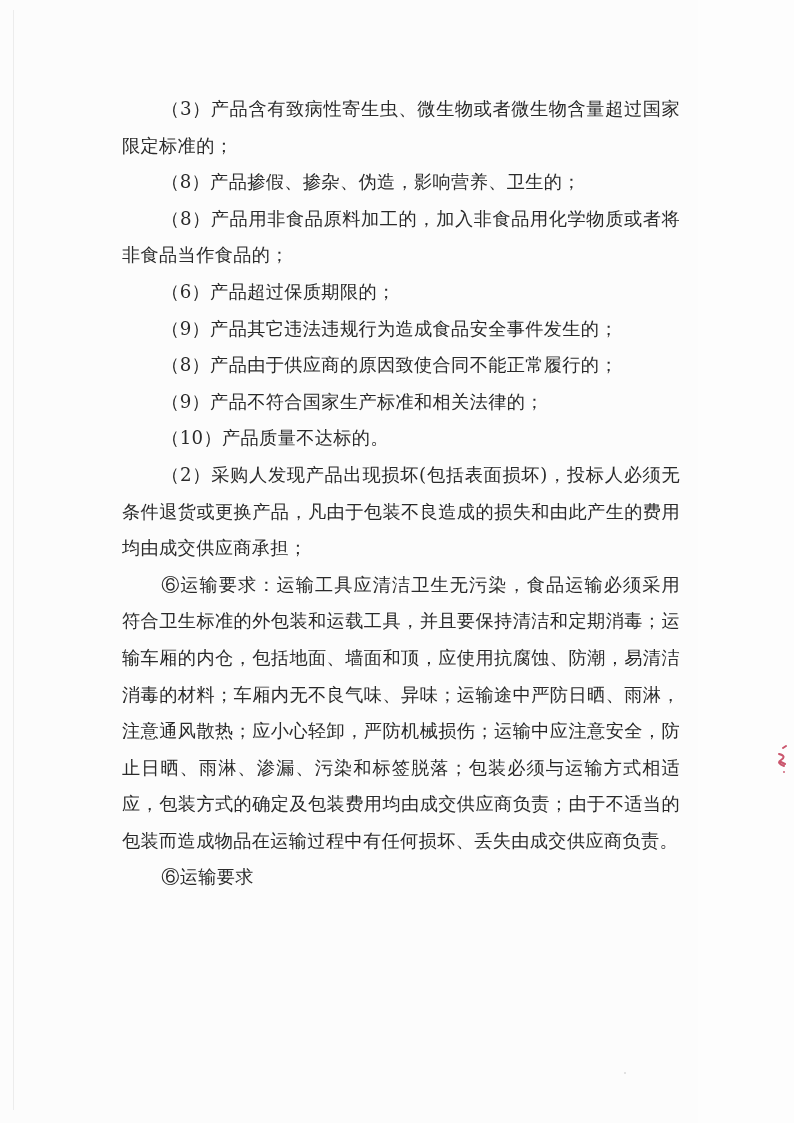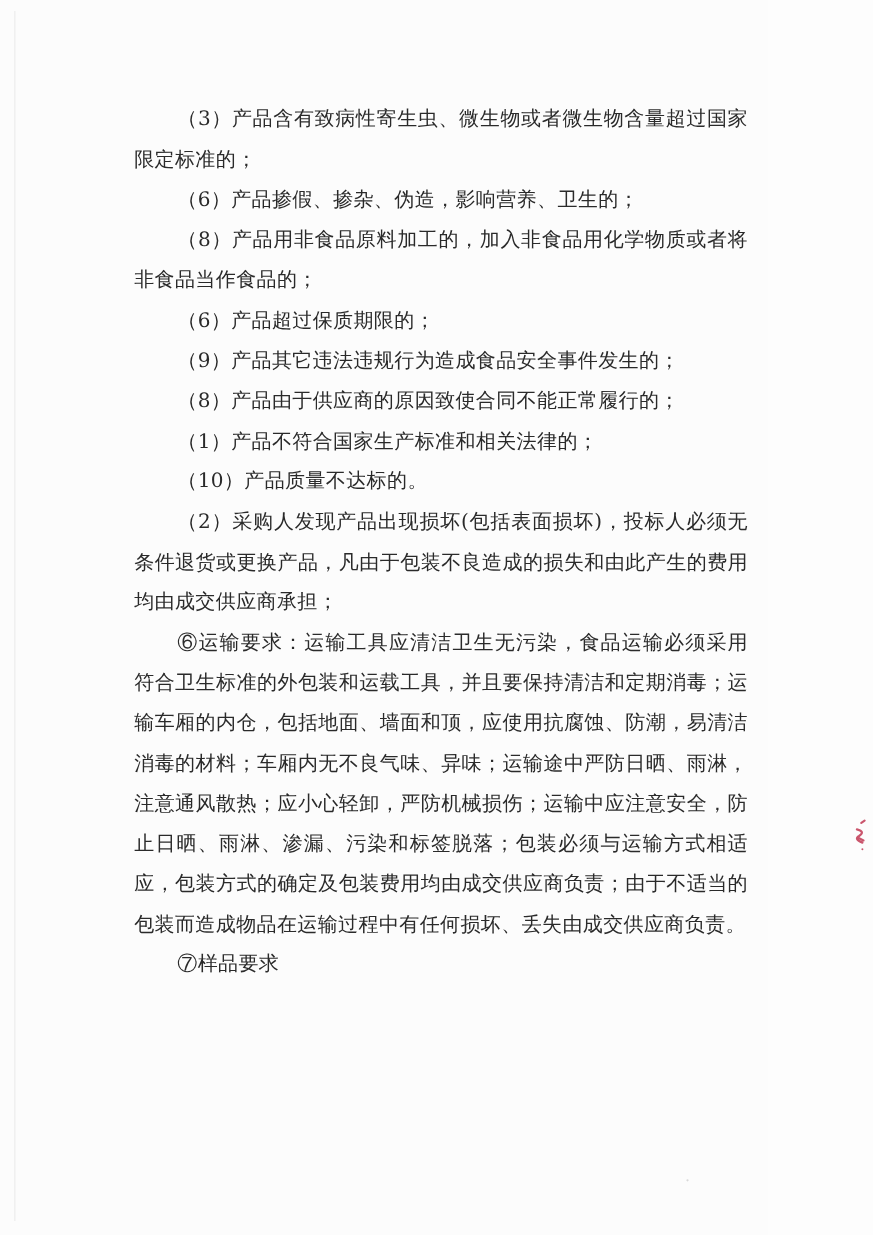--- a/index.html
+++ b/index.html
@@ -65,30 +65,30 @@
   }
 </style>
 </head>
 <body>
 
 <div class="page">
   <div class="left-rule"></div>
 
   <div class="content">
     <p>（3）产品含有致病性寄生虫、微生物或者微生物含量超过国家限定标准的；</p>
-    <p>（6）产品掺假、掺杂、伪造，影响营养、卫生的；</p>
+    <p>（8）产品掺假、掺杂、伪造，影响营养、卫生的；</p>
     <p>（8）产品用非食品原料加工的，加入非食品用化学物质或者将非食品当作食品的；</p>
     <p>（6）产品超过保质期限的；</p>
     <p>（9）产品其它违法违规行为造成食品安全事件发生的；</p>
     <p>（8）产品由于供应商的原因致使合同不能正常履行的；</p>
-    <p>（1）产品不符合国家生产标准和相关法律的；</p>
+    <p>（9）产品不符合国家生产标准和相关法律的；</p>
     <p>（10）产品质量不达标的。</p>
     <p>（2）采购人发现产品出现损坏(包括表面损坏)，投标人必须无条件退货或更换产品，凡由于包装不良造成的损失和由此产生的费用均由成交供应商承担；</p>
     <p>⑥运输要求：运输工具应清洁卫生无污染，食品运输必须采用符合卫生标准的外包装和运载工具，并且要保持清洁和定期消毒；运输车厢的内仓，包括地面、墙面和顶，应使用抗腐蚀、防潮，易清洁消毒的材料；车厢内无不良气味、异味；运输途中严防日晒、雨淋，注意通风散热；应小心轻卸，严防机械损伤；运输中应注意安全，防止日晒、雨淋、渗漏、污染和标签脱落；包装必须与运输方式相适应，包装方式的确定及包装费用均由成交供应商负责；由于不适当的包装而造成物品在运输过程中有任何损坏、丢失由成交供应商负责。</p>
-    <p>⑦样品要求</p>
+    <p>⑥运输要求</p>
   </div>
 
   <div class="stamp">
     <svg width="14" height="30" viewBox="0 0 14 30">
       <path d="M8 4 L11 2 M4 10 Q12 12 6 16 Q1 19 9 22 M6 18 L10 20" stroke="#c23a55" stroke-width="2" fill="none" stroke-linecap="round"></path>
       <circle cx="9" cy="28" r="0.9" fill="#c23a55"></circle>
     </svg>
   </div>
 
   <div class="scan-dot" style="left:624px; top:1072px;"></div>

